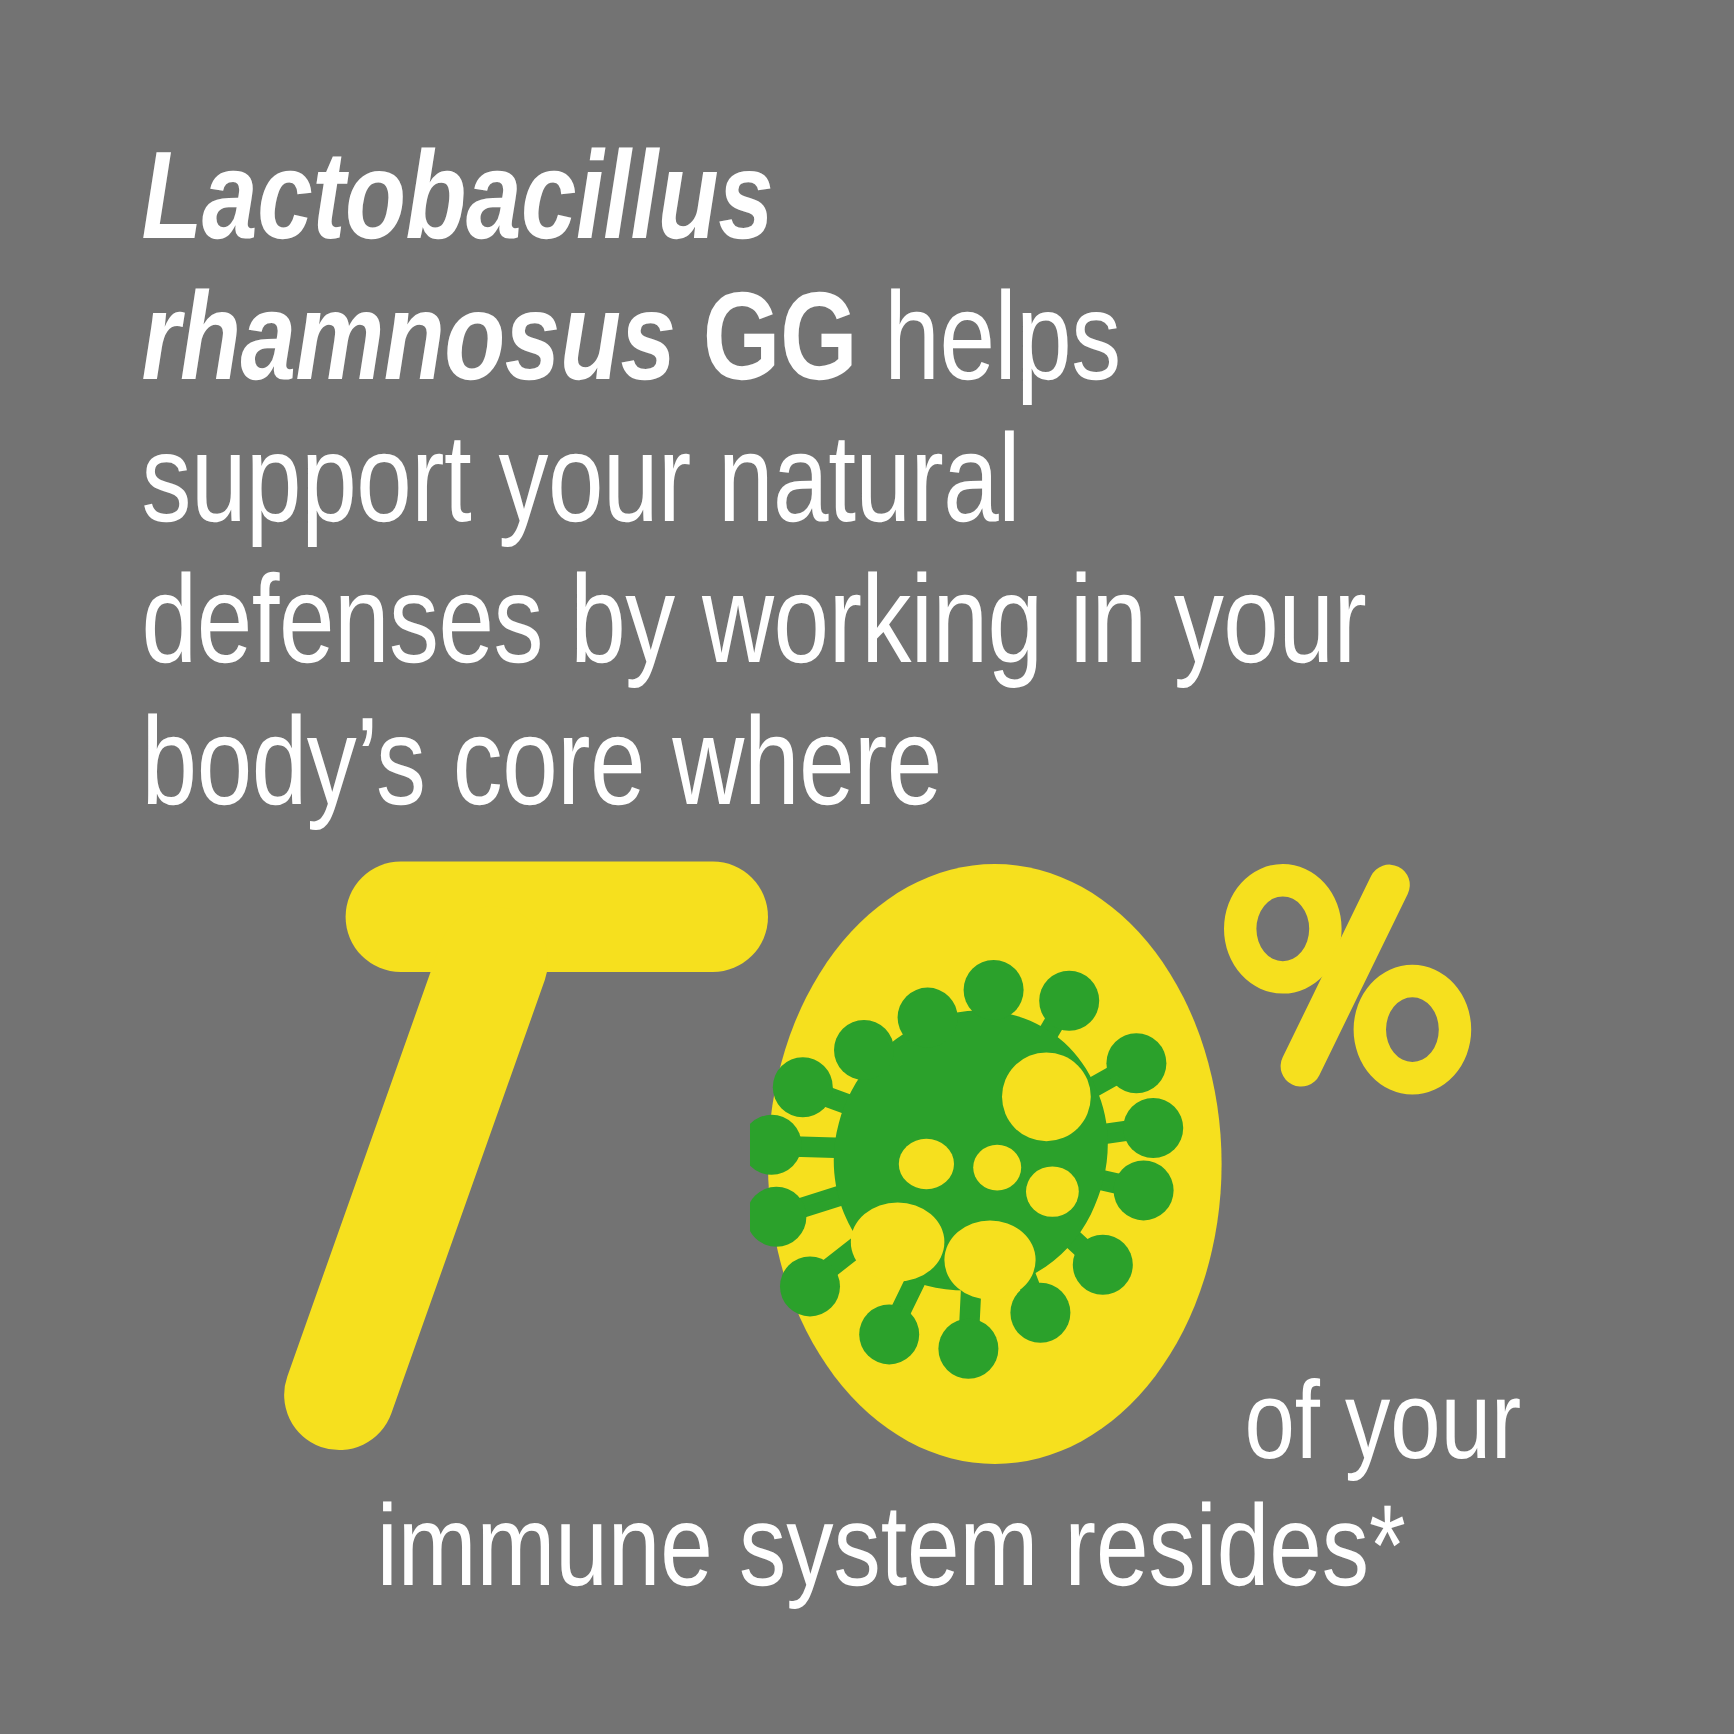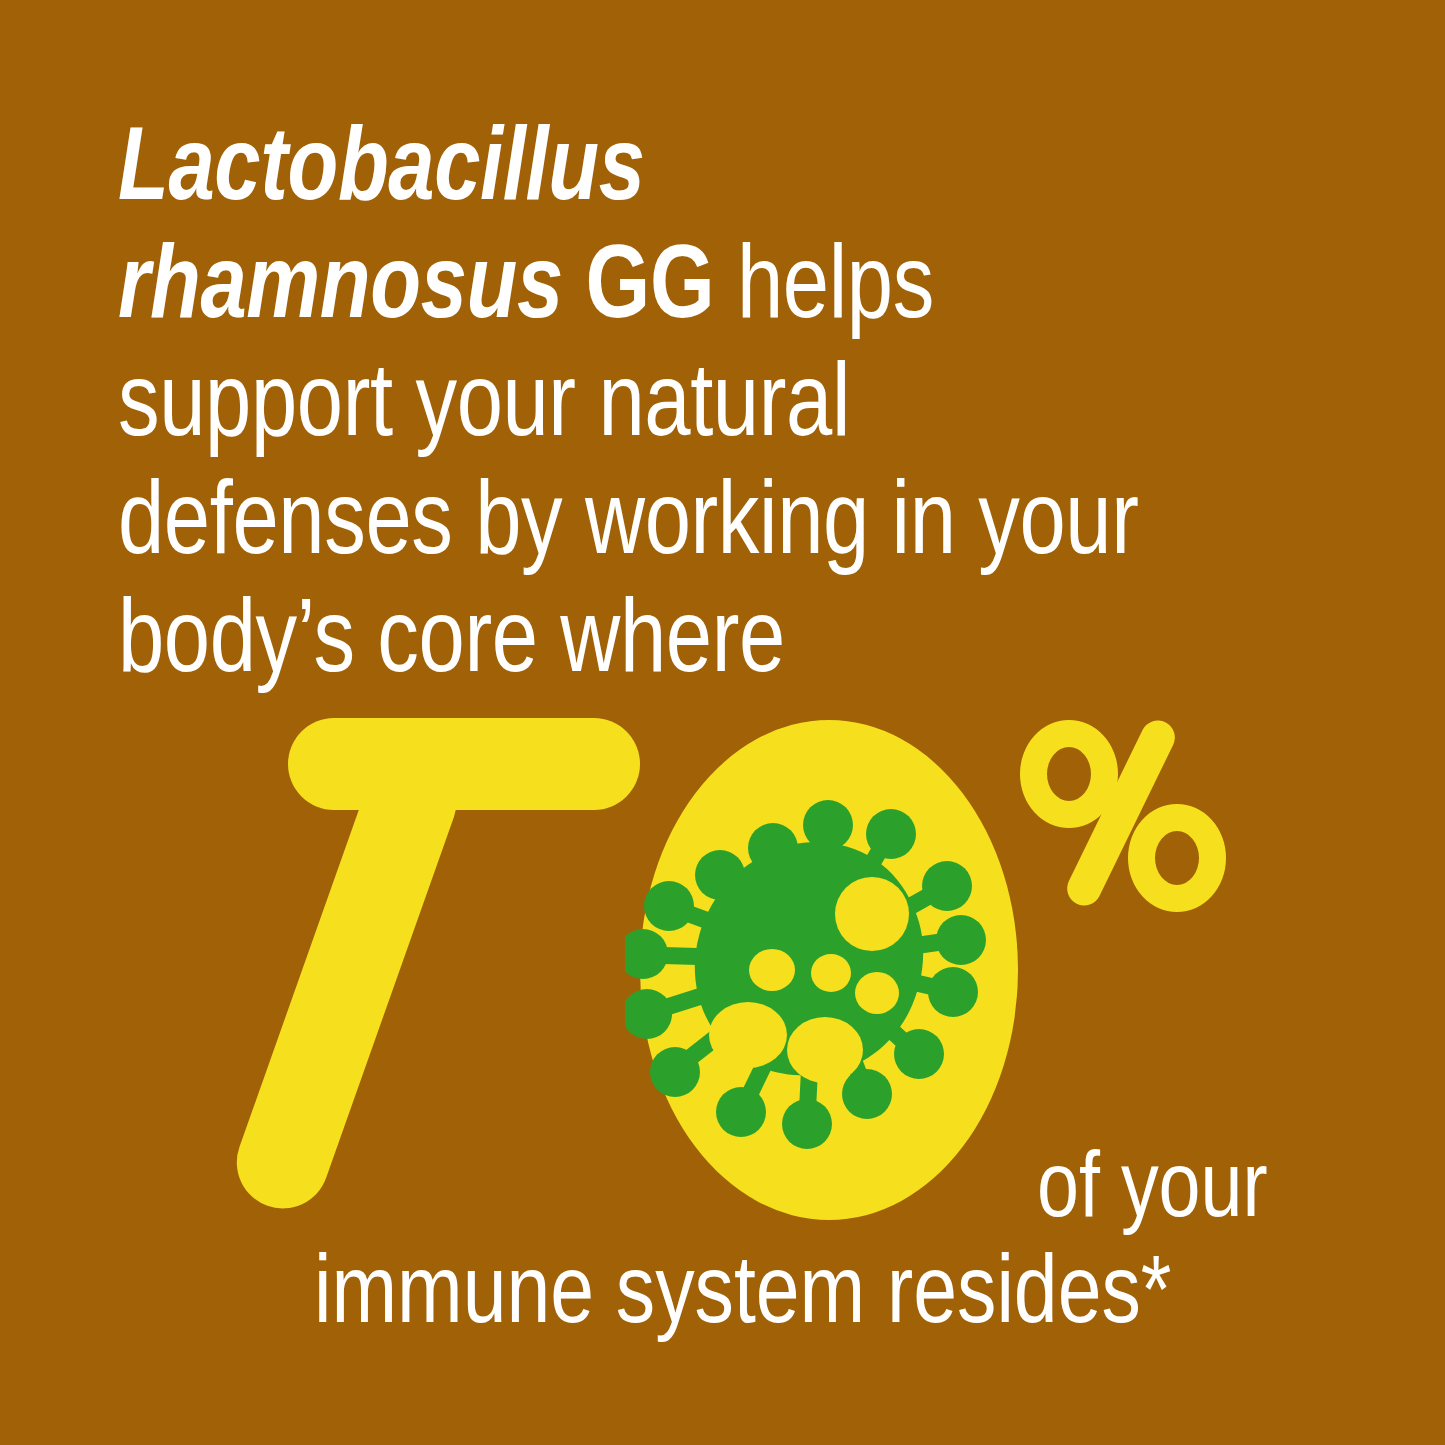--- a/index.html
+++ b/index.html
@@ -10,21 +10,21 @@
     width: 1445px;
     height: 1445px;
     overflow: hidden;
     font-family: "Liberation Sans", sans-serif;
   }
 
   #poster {
     position: relative;
     width: 1445px;
     height: 1445px;
-    background: #a16207;
+    background: #737373;
     overflow: hidden;
   }
 
   
   .headline {
     position: absolute;
     left: 118px;
     top: 104px;
     width: 1250px;
     color: #FFFFFF;

